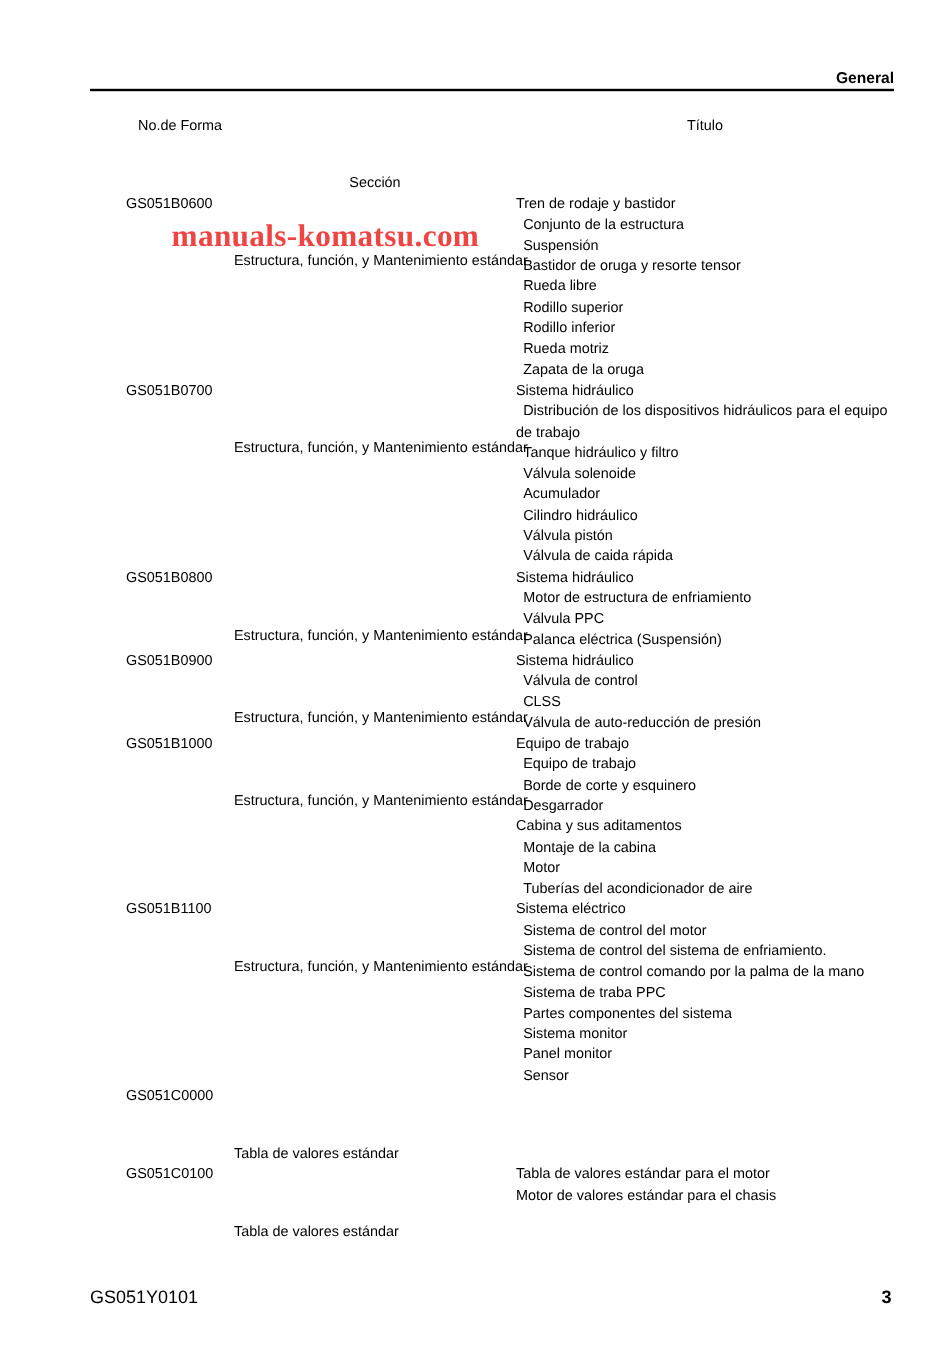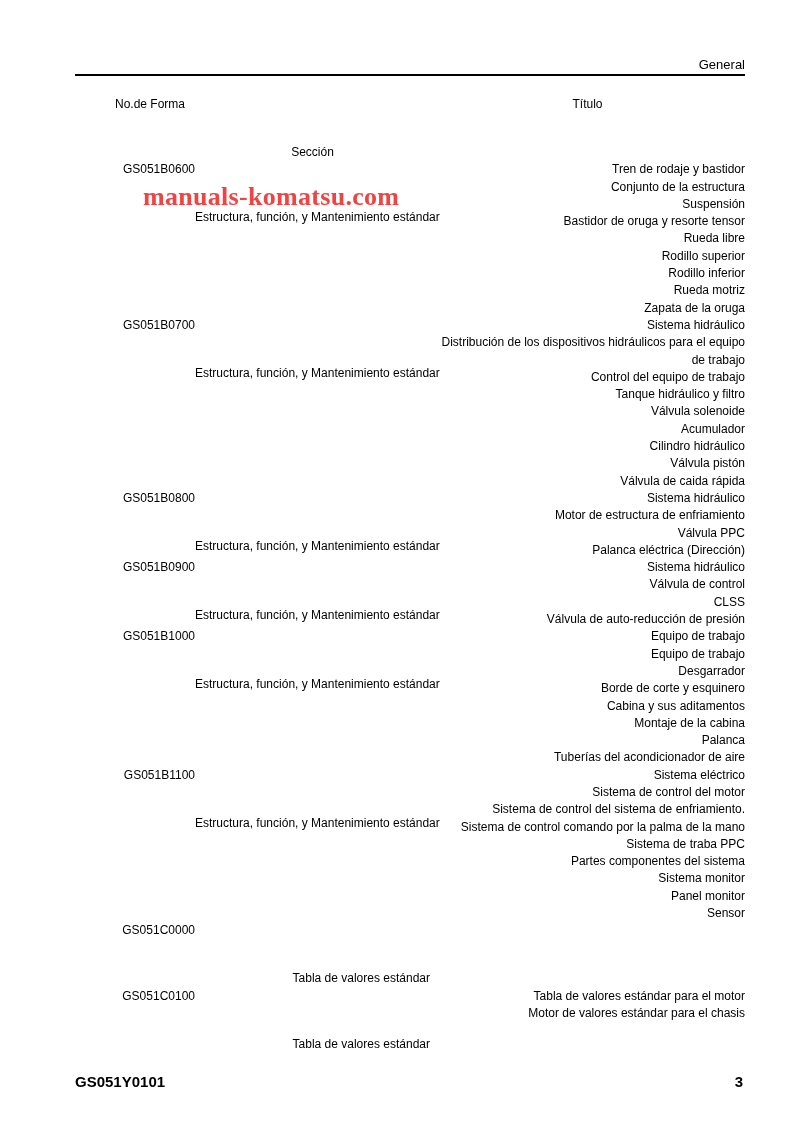--- a/index.html
+++ b/index.html
@@ -14,21 +14,21 @@
     background: #ffffff;
     font-family: "Liberation Sans", sans-serif;
     color: #000000;
     overflow: hidden;
   }
   .page-header {
     position: absolute;
     top: 57px;
     right: 48px;
     font-size: 13px;
-    font-weight: normal;
+    font-weight: bold;
   }
   .header-rule {
     position: absolute;
     top: 74px;
     left: 75px;
     right: 48px;
     height: 2px;
     background: #000000;
   }
   .watermark {
@@ -69,31 +69,30 @@
     white-space: nowrap;
     margin-top: 48px;
   }
   .col-titles, .col-title {
     flex: 1;
     min-width: 0;
   }
   .record {
     display: flex;
     align-items: flex-start;
-    text-align: right;
   }
   .title-line.lvl1 {
     text-indent: 6px;
   }
   .page-footer-left {
     position: absolute;
     bottom: 33px;
     left: 75px;
     font-size: 15px;
-    font-weight: bold;
+    font-weight: normal;
   }
   .page-footer-right {
     position: absolute;
     bottom: 33px;
     right: 50px;
     font-size: 15px;
     font-weight: bold;
   }
 </style>
 </head>
@@ -130,60 +129,59 @@
             <div class="title-line lvl1">Rueda motriz</div>
             <div class="title-line lvl1">Zapata de la oruga</div>
           </div>
         </div>
         <div class="record">
           <div class="col-form">GS051B0700</div>
           <div class="col-section">Estructura, función, y Mantenimiento estándar</div>
           <div class="col-titles">
             <div class="title-line lvl0">Sistema hidráulico</div>
             <div class="title-line lvl1">Distribución de los dispositivos hidráulicos para el equipo de trabajo</div>
-            <div class="title-line lvl1">Control del equipo de trabajo</div>
             <div class="title-line lvl1">Tanque hidráulico y filtro</div>
             <div class="title-line lvl1">Válvula solenoide</div>
             <div class="title-line lvl1">Acumulador</div>
             <div class="title-line lvl1">Cilindro hidráulico</div>
             <div class="title-line lvl1">Válvula pistón</div>
             <div class="title-line lvl1">Válvula de caida rápida</div>
           </div>
         </div>
         <div class="record">
           <div class="col-form">GS051B0800</div>
           <div class="col-section">Estructura, función, y Mantenimiento estándar</div>
           <div class="col-titles">
             <div class="title-line lvl0">Sistema hidráulico</div>
             <div class="title-line lvl1">Motor de estructura de enfriamiento</div>
             <div class="title-line lvl1">Válvula PPC</div>
-            <div class="title-line lvl1">Palanca eléctrica (Dirección)</div>
+            <div class="title-line lvl1">Palanca eléctrica (Suspensión)</div>
           </div>
         </div>
         <div class="record">
           <div class="col-form">GS051B0900</div>
           <div class="col-section">Estructura, función, y Mantenimiento estándar</div>
           <div class="col-titles">
             <div class="title-line lvl0">Sistema hidráulico</div>
             <div class="title-line lvl1">Válvula de control</div>
             <div class="title-line lvl1">CLSS</div>
             <div class="title-line lvl1">Válvula de auto-reducción de presión</div>
           </div>
         </div>
         <div class="record">
           <div class="col-form">GS051B1000</div>
           <div class="col-section">Estructura, función, y Mantenimiento estándar</div>
           <div class="col-titles">
             <div class="title-line lvl0">Equipo de trabajo</div>
             <div class="title-line lvl1">Equipo de trabajo</div>
+            <div class="title-line lvl1">Borde de corte y esquinero</div>
             <div class="title-line lvl1">Desgarrador</div>
-            <div class="title-line lvl1">Borde de corte y esquinero</div>
             <div class="title-line lvl0">Cabina y sus aditamentos</div>
             <div class="title-line lvl1">Montaje de la cabina</div>
-            <div class="title-line lvl1">Palanca</div>
+            <div class="title-line lvl1">Motor</div>
             <div class="title-line lvl1">Tuberías del acondicionador de aire</div>
           </div>
         </div>
         <div class="record">
           <div class="col-form">GS051B1100</div>
           <div class="col-section">Estructura, función, y Mantenimiento estándar</div>
           <div class="col-titles">
             <div class="title-line lvl0">Sistema eléctrico</div>
             <div class="title-line lvl1">Sistema de control del motor</div>
             <div class="title-line lvl1">Sistema de control del sistema de enfriamiento.</div>

